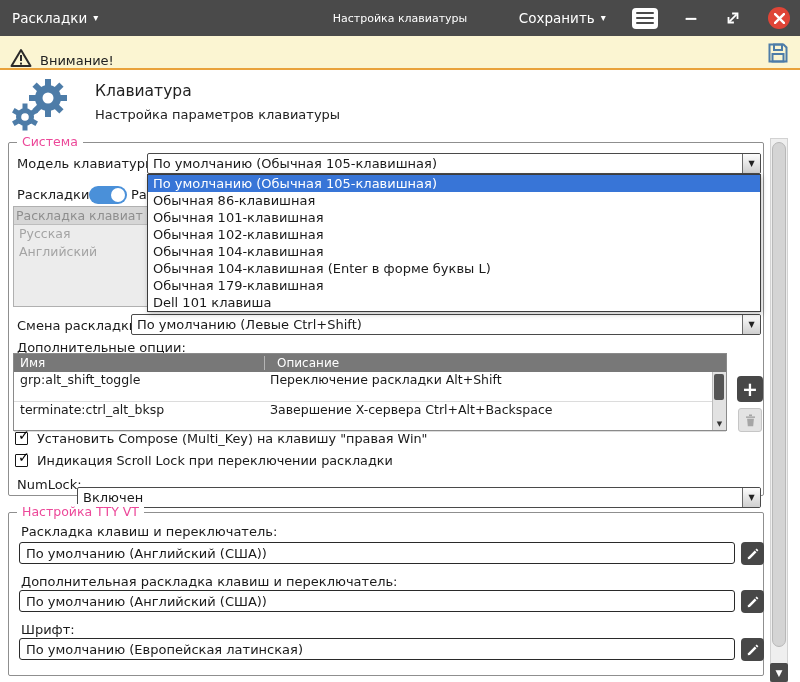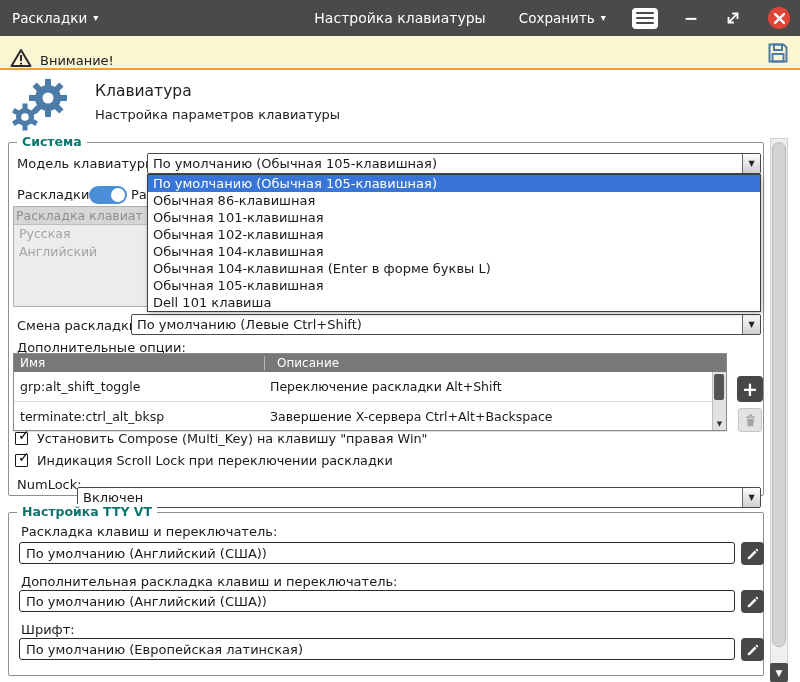--- a/index.html
+++ b/index.html
@@ -3,41 +3,41 @@
 <meta charset="utf-8">
 <style>
   * { margin:0; padding:0; box-sizing:border-box; }
   body { font-family:"DejaVu Sans", sans-serif; background:#fff; }
   .app { position:relative; width:800px; height:682px; background:#fff; overflow:hidden; font-size:13px; color:#1a1a1a; }
   .abs { position:absolute; }
 
   
   .titlebar { position:absolute; left:0; top:0; width:800px; height:36px; background:#4a4a4a; color:#fff; }
   .tb-left { position:absolute; left:12px; top:0; height:36px; display:flex; align-items:center; gap:6px; cursor:pointer; font-size:13.5px; }
-  .tb-title { position:absolute; left:0; top:0; width:800px; height:36px; display:flex; align-items:center; justify-content:center; font-size:14px; pointer-events:none; }
+  .tb-title { position:absolute; left:0; top:0; width:800px; height:36px; display:flex; align-items:center; justify-content:center; font-size:11px; pointer-events:none; }
   .tb-right { position:absolute; right:10px; top:0; height:36px; display:flex; align-items:center; gap:26px; }
   .tb-btn { display:flex; align-items:center; gap:6px; cursor:pointer; font-size:13.5px; }
   .caret { font-size:10px; line-height:1; }
   .hamb { width:26px; height:21px; background:#fff; border-radius:4px; display:flex; flex-direction:column; justify-content:center; gap:3px; padding:4px 4px; cursor:pointer; }
   .hamb span { display:block; height:2px; background:#4a4a4a; border-radius:1px; }
   .min-glyph { font-size:17px; font-weight:bold; cursor:pointer; line-height:1; }
   .closebtn { width:22px; height:22px; border-radius:50%; background:#df4537; display:flex; align-items:center; justify-content:center; cursor:pointer; }
 
   
   .warnbar { position:absolute; left:0; top:36px; width:800px; height:34px; background:#fbf5d2; border-bottom:2px solid #e9a23b; display:flex; align-items:flex-end; }
   .warn-text { margin-left:8px; font-size:13px; color:#222; }
   .floppy-btn { position:absolute; right:8px; top:4px; width:28px; height:26px; display:flex; align-items:center; justify-content:center; cursor:pointer; }
 
   
   .pagehead-title { position:absolute; left:95px; top:82px; font-size:15.5px; color:#222; }
   .pagehead-sub { position:absolute; left:95px; top:107px; font-size:13px; color:#222; }
 
   
   .group { position:absolute; border:1px solid #8f8f8f; border-radius:2px; background:transparent; }
-  .legend { position:absolute; top:-9px; left:8px; background:#fff; padding:0 5px; font-size:12.5px; color:#0f766e;font-weight:bold; }
+  .legend { position:absolute; top:-9px; left:8px; background:#fff; padding:0 5px; font-size:12.5px; color:#ec4899; }
   .lbl { position:absolute; font-size:13px; color:#1a1a1a; white-space:nowrap; }
 
   
   .combo { position:absolute; border:1px solid #4a4a4a; border-radius:2px; background:#fff; display:flex; align-items:stretch; cursor:pointer; }
   .combo-text { flex:1; padding:0 5px; display:flex; align-items:center; white-space:nowrap; overflow:hidden; font-size:13px; }
   .combo-btn { width:18px; display:flex; align-items:center; justify-content:center; background:linear-gradient(#fdfdfd,#cfcfcf); border-left:1px solid #6a6a6a; border-radius:0 1px 1px 0; font-size:8px; color:#222; }
 
   
   .droplist { position:absolute; background:#fff; border:1px solid #3c3c3c; z-index:30; box-shadow:1px 2px 5px rgba(0,0,0,0.25); }
   .dropitem { height:17px; line-height:17px; padding:0 5px; font-size:13px; white-space:nowrap; overflow:hidden; cursor:pointer; }
@@ -50,21 +50,21 @@
   
   .listbox { position:absolute; background:#ececec; border:1px solid #b0b0b0; overflow:hidden; z-index:1; }
   .listbox-head { height:18px; line-height:18px; background:#d6d6d6; color:#8e8e8e; padding:0 2px; font-size:12.5px; white-space:nowrap; border-bottom:1px solid #bdbdbd; }
   .listbox-item { height:18px; line-height:18px; padding:0 5px; color:#a4a4a4; font-size:12.5px; }
 
   
   .opt-table { position:absolute; border:1px solid #8a8a8a; background:#fff; }
   .t-head { display:flex; height:18px; background:#787878; color:#fff; font-size:12px; align-items:center; }
   .t-col-name { width:250px; padding-left:6px; }
   .t-col-desc { flex:1; padding-left:12px; border-left:1px solid rgba(255,255,255,0.45); }
-  .t-row { display:flex; height:30px; align-items:center; border-bottom:1px solid #dcdcdc; font-size:12.5px; }
+  .t-row { display:flex; height:30px; align-items:flex-start; border-bottom:1px solid #dcdcdc; font-size:12.5px; }
   .t-cell-name { width:250px; padding-left:6px; }
   .t-cell-desc { flex:1; padding-left:6px; padding-right:16px; }
   .t-vscroll { position:absolute; right:0; top:18px; bottom:0; width:14px; background:#e2e2e2; border-left:1px solid #bbb; }
   .t-thumb { position:absolute; left:1px; top:2px; width:10px; height:26px; background:#555; border-radius:2px; }
   .t-down { position:absolute; left:0; bottom:0; width:13px; height:13px; display:flex; align-items:center; justify-content:center; font-size:7px; color:#333; }
 
   .btn-dark { position:absolute; background:#474747; color:#fff; border-radius:4px; display:flex; align-items:center; justify-content:center; cursor:pointer; }
   .btn-gray { position:absolute; background:#e3e3e3; border:1px solid #c6c6c6; border-radius:3px; display:flex; align-items:center; justify-content:center; cursor:pointer; }
 
   
@@ -177,21 +177,21 @@
       <span class="combo-btn">▼</span>
     </div>
 
     <div class="droplist" style="left:138px;top:31px;width:614px">
       <div class="dropitem selected">По умолчанию (Обычная 105-клавишная)</div>
       <div class="dropitem">Обычная 86-клавишная</div>
       <div class="dropitem">Обычная 101-клавишная</div>
       <div class="dropitem">Обычная 102-клавишная</div>
       <div class="dropitem">Обычная 104-клавишная</div>
       <div class="dropitem">Обычная 104-клавишная (Enter в форме буквы L)</div>
-      <div class="dropitem">Обычная 105-клавишная</div>
+      <div class="dropitem">Обычная 179-клавишная</div>
       <div class="dropitem">Dell 101 клавиша</div>
     </div>
 
     <span class="lbl" style="left:8px;top:44px">Раскладки:</span>
     <span class="toggle" style="left:80px;top:43px">
       <span class="knob"></span>
     </span>
     <span class="lbl" style="left:122px;top:44px;z-index:2">Ра</span>
 
     <div class="listbox" style="left:4px;top:63px;width:250px;height:101px">

